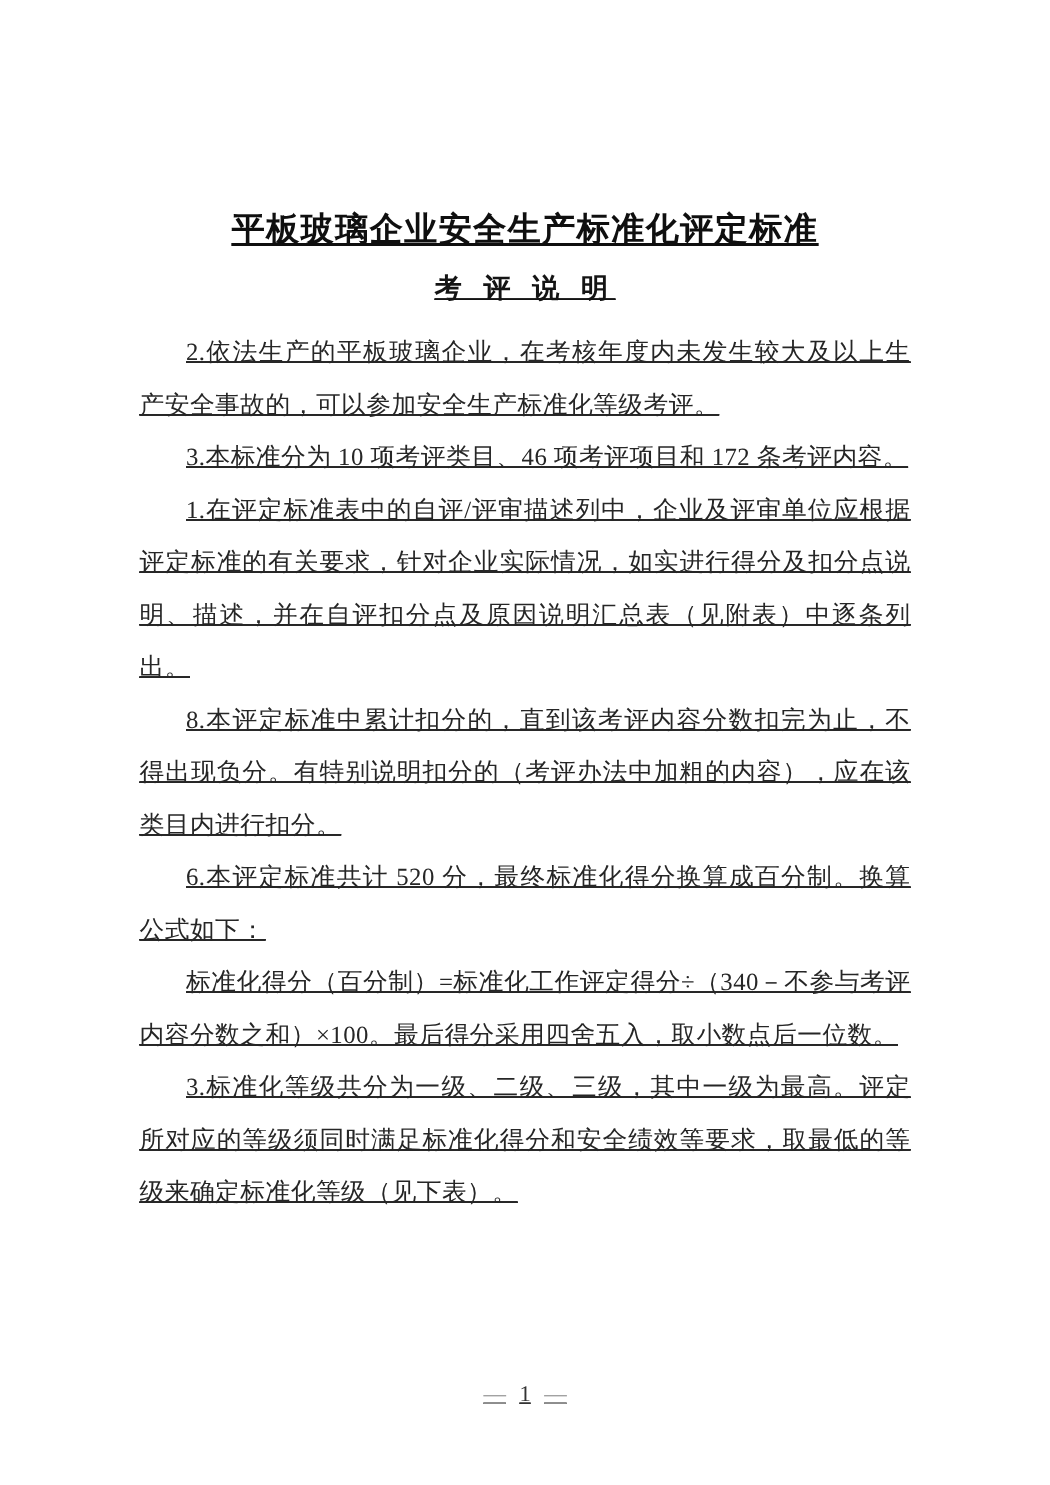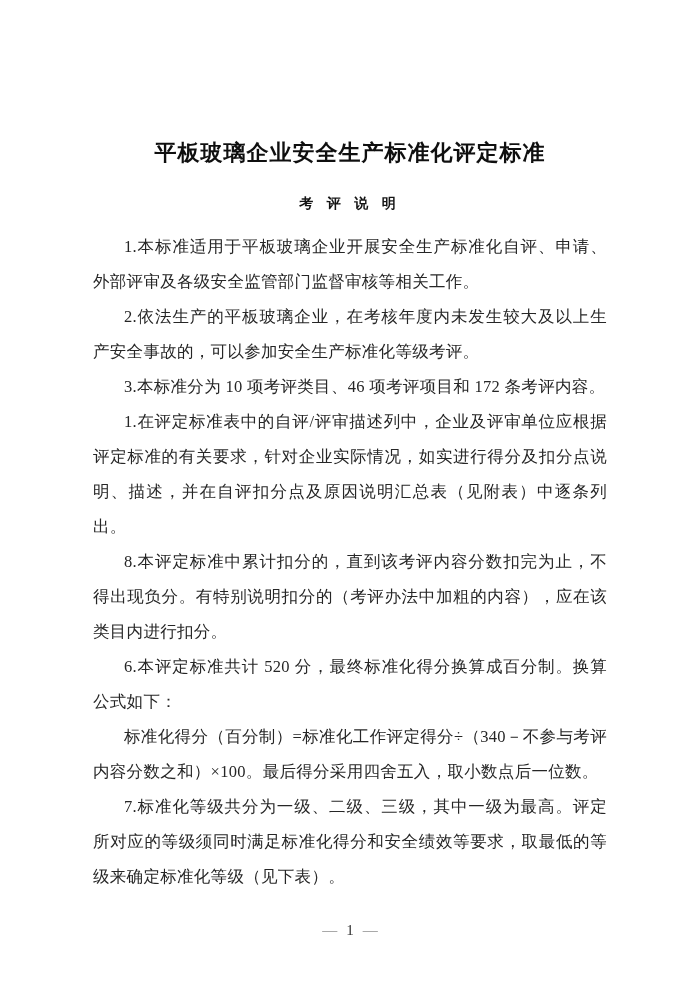--- a/index.html
+++ b/index.html
@@ -1,15 +1,15 @@
 <!DOCTYPE html>
 <html lang="zh"><head>
 <meta charset="utf-8">
 <style>
-  * { margin: 0; padding: 0; box-sizing: border-box; }
+  * { margin: 0; padding: 0; box-sizing: border-box; text-decoration: underline; }
   html, body { background: #ffffff; }
   body {
     width: 700px; height: 990px;
     font-family: "Liberation Serif", "DejaVu Serif", serif;
     color: #222222;
   }
   .page {
     position: relative;
     width: 700px; height: 990px;
     background: #ffffff;
@@ -18,22 +18,22 @@
   }
   .doc-title {
     font-size: 22px;
     line-height: 26px;
     font-weight: bold;
     text-align: center;
     letter-spacing: 1px;
     color: #0f0f0f;
   }
   .doc-subtitle {
-    margin-top: 28px;
-    font-size: 14px;
+    margin-top: 16px;
+    font-size: 18px;
     line-height: 20px;
     font-weight: bold;
     text-align: center;
     letter-spacing: 5px;
     color: #141414;
   }
   .doc-body {
     width: 514px;
     margin: 15px auto 0 auto;
   }
@@ -67,27 +67,26 @@
 </head>
 <body>
 
 <div class="page">
 
   <h1 class="doc-title">平板玻璃企业安全生产标准化评定标准</h1>
 
   <h2 class="doc-subtitle">考 评 说 明</h2>
 
   <div class="doc-body">
-    <p>1.本标准适用于平板玻璃企业开展安全生产标准化自评、申请、外部评审及各级安全监管部门监督审核等相关工作。</p>
     <p>2.依法生产的平板玻璃企业，在考核年度内未发生较大及以上生产安全事故的，可以参加安全生产标准化等级考评。</p>
     <p>3.本标准分为 10 项考评类目、46 项考评项目和 172 条考评内容。</p>
     <p>1.在评定标准表中的自评/评审描述列中，企业及评审单位应根据评定标准的有关要求，针对企业实际情况，如实进行得分及扣分点说明、描述，并在自评扣分点及原因说明汇总表（见附表）中逐条列出。</p>
     <p>8.本评定标准中累计扣分的，直到该考评内容分数扣完为止，不得出现负分。有特别说明扣分的（考评办法中加粗的内容），应在该类目内进行扣分。</p>
     <p>6.本评定标准共计 520 分，最终标准化得分换算成百分制。换算公式如下：</p>
     <p>标准化得分（百分制）=标准化工作评定得分÷（340－不参与考评内容分数之和）×100。最后得分采用四舍五入，取小数点后一位数。</p>
-    <p>7.标准化等级共分为一级、二级、三级，其中一级为最高。评定所对应的等级须同时满足标准化得分和安全绩效等要求，取最低的等级来确定标准化等级（见下表）。</p>
+    <p>3.标准化等级共分为一级、二级、三级，其中一级为最高。评定所对应的等级须同时满足标准化得分和安全绩效等要求，取最低的等级来确定标准化等级（见下表）。</p>
   </div>
 
   <div class="page-footer">
     <span class="dash">—</span><span class="num">1</span><span class="dash">—</span>
   </div>
 
 </div>
 
 </body></html>

